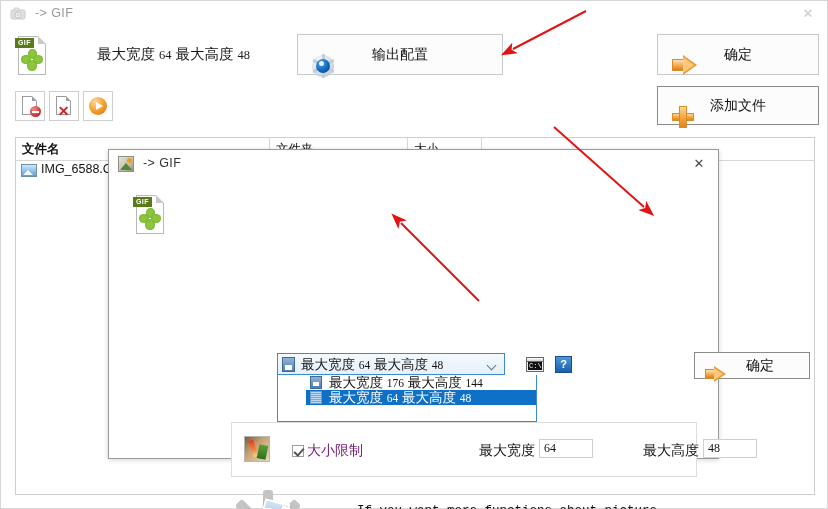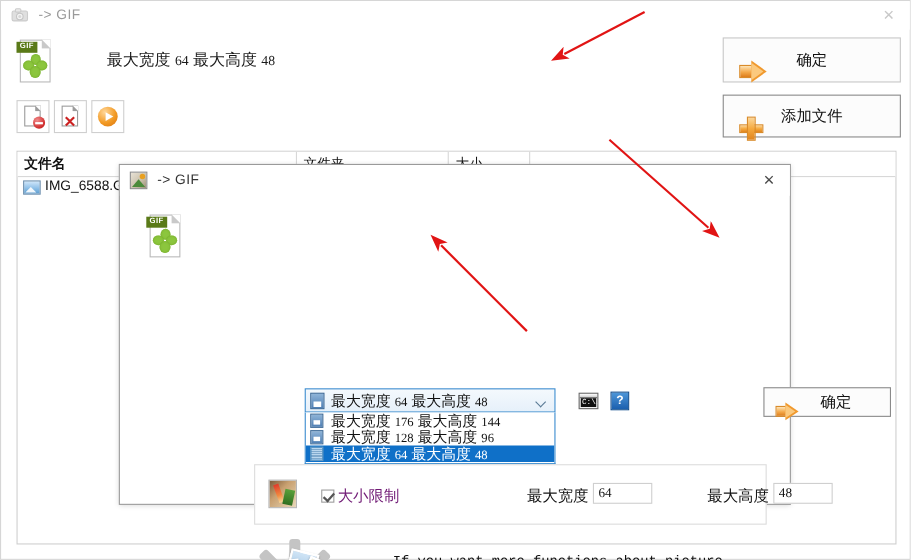--- a/index.html
+++ b/index.html
@@ -468,26 +468,27 @@
     left: 0; top: 0;
     width: 6px; height: 6px;
     border-right: 1.5px solid #5a7a95;
     border-bottom: 1.5px solid #5a7a95;
     transform: rotate(45deg);
   }
 
   #combo-list {
     position: absolute;
     left: 168px; top: 225px;
-    width: 228px; height: 47px;
+    width: 260px; height: 47px;
     background: #ffffff;
     border: 1px solid #3b8ccf;
     border-top: none;
     box-sizing: border-box;
     overflow: hidden;
+    padding-left: 28px;
   }
   .combo-item {
     position: relative;
     height: 15px;
     line-height: 15px;
     padding-left: 23px;
     font-size: 13.5px;
     color: #111;
     white-space: nowrap;
     cursor: default;
@@ -744,20 +745,26 @@
     <div class="gif-tag">GIF</div>
   </div>
 
   <div id="main-size-label">
     <span>最大宽度</span>
     <span class="num">64</span>
     <span>最大高度</span>
     <span class="num">48</span>
   </div>
 
+  <div class="flat-btn" id="btn-output-config">
+    <span class="btn-ico">
+      <span class="gear-blue"><span class="ring"></span><span class="tooth"></span><span class="tooth" style="transform:rotate(60deg);"></span><span class="tooth" style="transform:rotate(120deg);"></span><span class="core"></span></span>
+    </span>
+    <span class="btn-lbl">输出配置</span>
+  </div>
 
   <div class="flat-btn" id="btn-confirm-main">
     <span class="btn-ico">
       <span class="arrow-orange"><span class="shaft"></span><span class="head"></span><span class="head2"></span></span>
     </span>
     <span class="btn-lbl">确定</span>
   </div>
 
   <div class="flat-btn strong" id="btn-add-file">
     <span class="btn-ico">
@@ -823,27 +830,20 @@
   </div>
 
   <div id="combo-list">
     <div class="combo-item">
       <span class="ci-ico"></span>
       <span>最大宽度</span>
       <span class="num">176</span>
       <span>最大高度</span>
       <span class="num">144</span>
     </div>
-    <div class="combo-item">
-      <span class="ci-ico"></span>
-      <span>最大宽度</span>
-      <span class="num">128</span>
-      <span>最大高度</span>
-      <span class="num">96</span>
-    </div>
     <div class="combo-item selected">
       <span class="ci-ico"></span>
       <span>最大宽度</span>
       <span class="num">64</span>
       <span>最大高度</span>
       <span class="num">48</span>
     </div>
   </div>
 
   <div id="icon-cmd">

